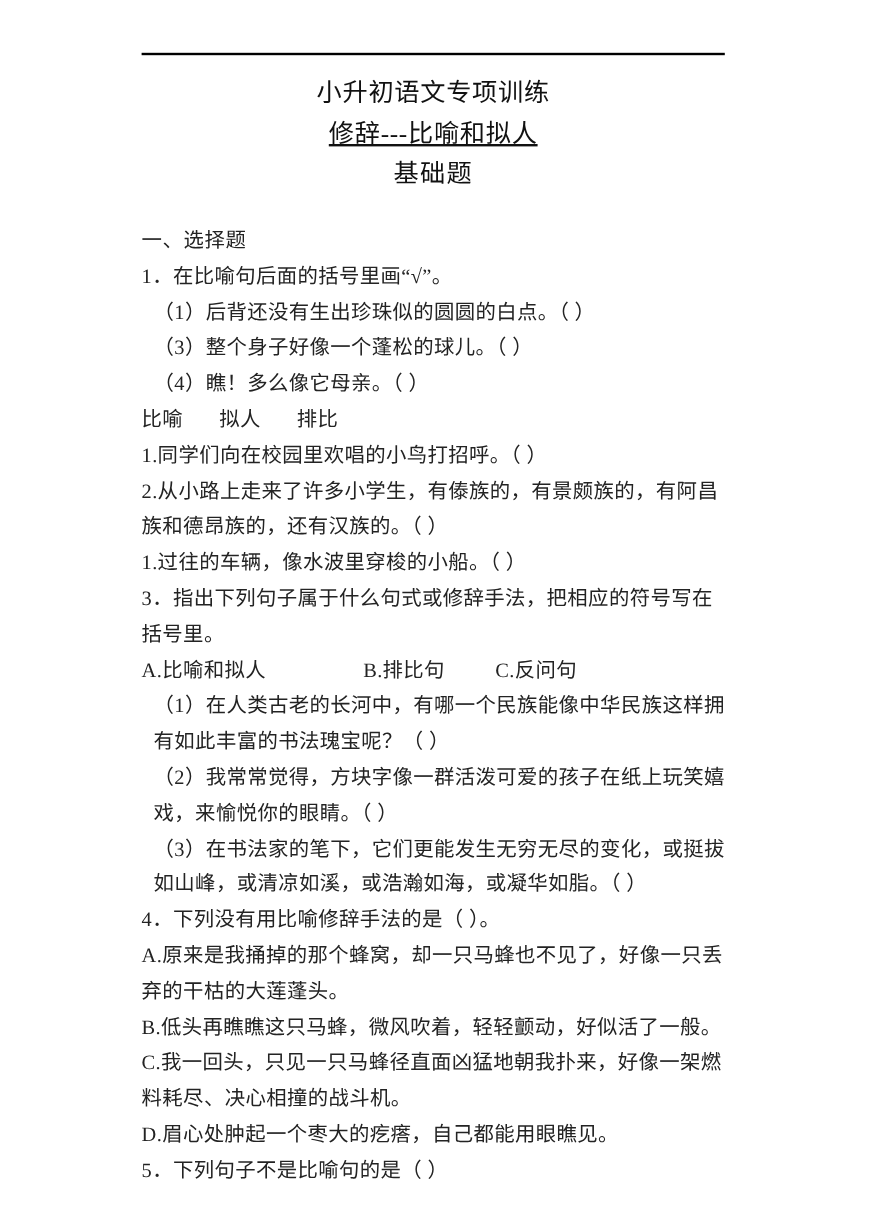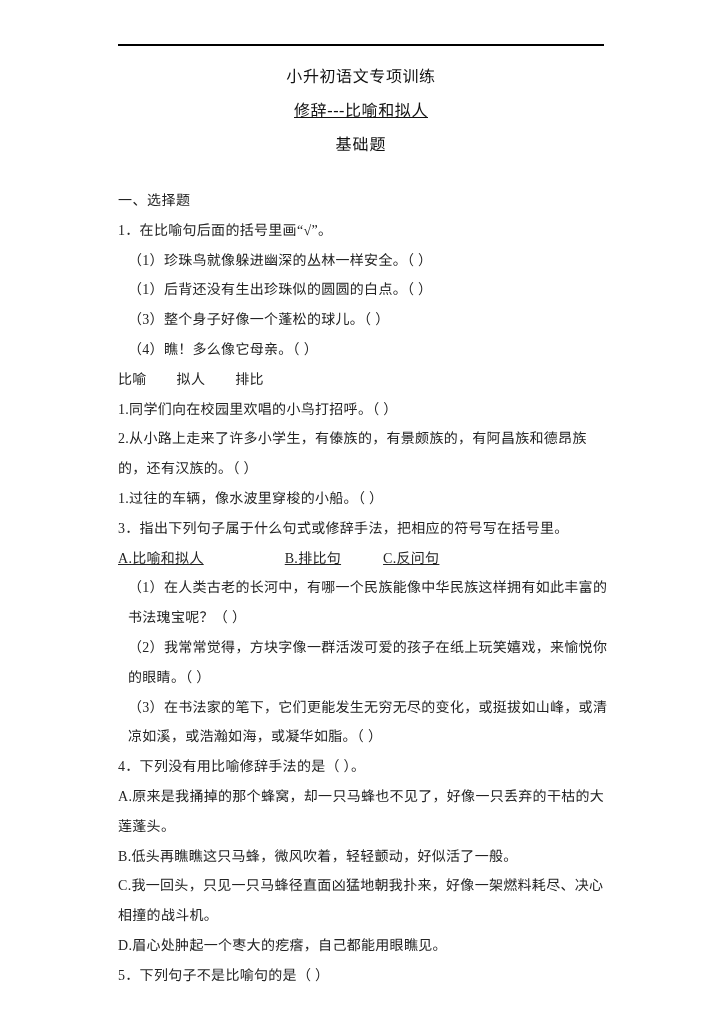--- a/index.html
+++ b/index.html
@@ -33,58 +33,58 @@
   }
   
   .titles {
     position: absolute;
     left: 118px;
     top: 60px;
     width: 486px;
     text-align: center;
   }
   .doc-title {
-    font-size: 16px;
+    font-size: 21px;
     line-height: 34px;
     letter-spacing: 0.6px;
     color: #111;
     white-space: nowrap;
   }
   .doc-title.sub {
     font-weight: normal;
     text-decoration: underline;
   }
   .doc-title.third {
     font-weight: normal;
     letter-spacing: 1px;
   }
   
   .content {
     position: absolute;
     left: 118px;
     top: 186px;
     width: 492px;
-    font-size: 14px;
+    font-size: 17px;
     line-height: 29.8px;
     letter-spacing: 0.3px;
     color: #232323;
   }
   .line {
     white-space: normal;
     word-break: break-all;
     text-align: left;
   }
   .line.sec-head {
     letter-spacing: 0.5px;
   }
   .line.indent1 {
     text-indent: 0;
     padding-left: 10px;
   }
-  .opts span { display: inline-block; text-decoration: underline; }
+  .opts span { display: inline-block; }
   .opt-gap-a { padding-right: 46px; }
   .opt-gap-b { padding-right: 42px; margin-left: 35px; }
   .choicerow span { display: inline-block; }
   .ch-gap { padding-right: 30px; }
 </style>
 </head>
 <body>
 
 <div class="page">
 
@@ -94,21 +94,20 @@
     <div class="doc-title">小升初语文专项训练</div>
     <div class="doc-title sub">修辞---比喻和拟人</div>
     <div class="doc-title third">基础题</div>
   </div>
 
   <div class="content">
 
     <div class="line sec-head">一、选择题</div>
 
     <div class="line">1．在比喻句后面的括号里画“√”。</div>
-    <div class="line indent1">（1）珍珠鸟就像躲进幽深的丛林一样安全。（        ）</div>
     <div class="line indent1">（1）后背还没有生出珍珠似的圆圆的白点。（        ）</div>
     <div class="line indent1">（3）整个身子好像一个蓬松的球儿。（        ）</div>
     <div class="line indent1">（4）瞧！多么像它母亲。（        ）</div>
 
     <div class="line choicerow">
       <span class="ch-gap">比喻</span><span class="ch-gap">拟人</span><span>排比</span>
     </div>
     <div class="line">1.同学们向在校园里欢唱的小鸟打招呼。（      ）</div>
     <div class="line">2.从小路上走来了许多小学生，有傣族的，有景颇族的，有阿昌族和德昂族的，还有汉族的。（     ）</div>
     <div class="line">1.过往的车辆，像水波里穿梭的小船。（      ）</div>

